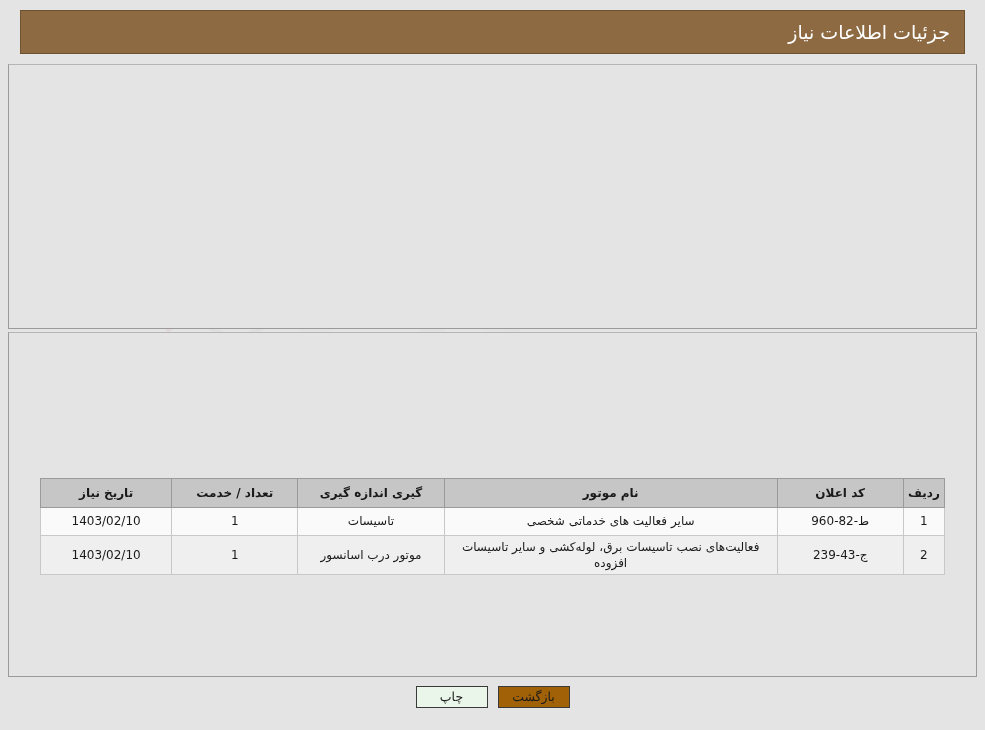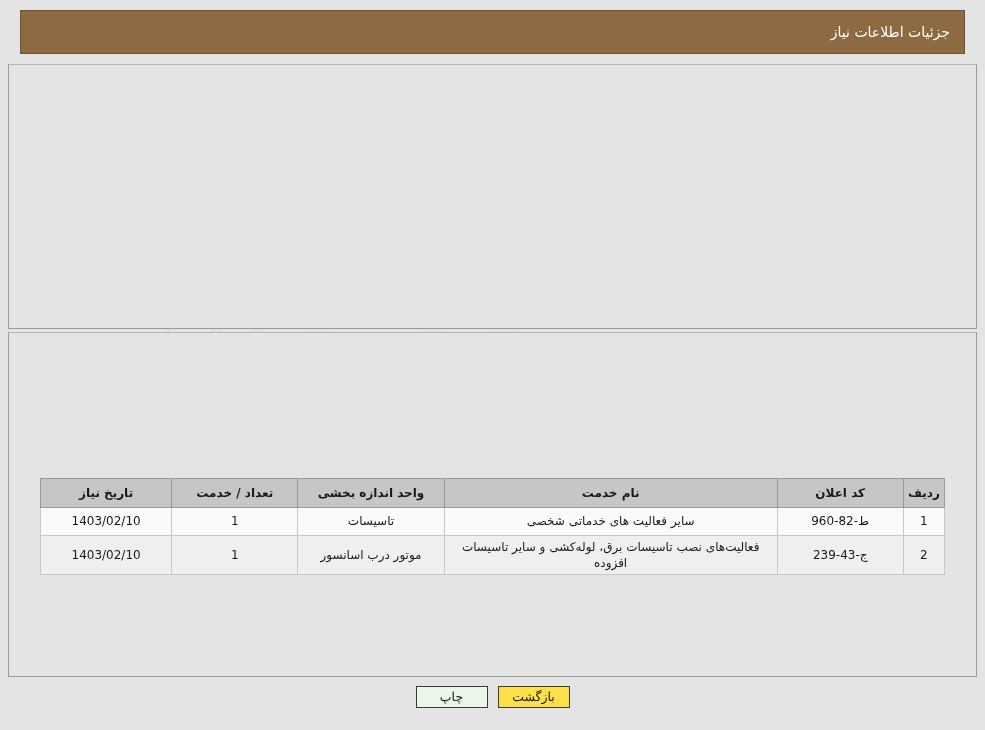--- a/index.html
+++ b/index.html
@@ -33,21 +33,21 @@
     position: absolute;
     left: 20px; top: 10px;
     width: 945px; height: 44px;
     background: #8d6a42;
     border: 1px solid #6f522f;
     color: #ffffff;
     display: flex;
     align-items: center;
     justify-content: flex-start;
     padding: 0 14px;
-    font-size: 14px;
+    font-size: 19px;
     z-index: 2;
   }
 
   
   .panel {
     position: absolute;
     background: #e4e4e4;
     border: 1px solid #9a9a9a;
     border-top-color: #b5b5b5;
     z-index: 1;
@@ -236,21 +236,21 @@
     height: 22px;
     min-width: 72px;
     font-size: 12.5px;
     color: #1a1a1a;
     cursor: pointer;
     padding: 0 12px;
     line-height: 20px;
     text-align: center;
   }
   .btn.print  { background: #e9f6e9; }
-  .btn.back   { background: #fde047; }
+  .btn.back   { background: #a16207; }
 </style>
 </head>
 <body>
 
 <div class="page">
 
   <svg class="watermark" viewBox="0 0 985 140" xmlns="http://www.w3.org/2000/svg">
     <g opacity="0.20">
       <path d="M205 10 L268 10 L268 62 Q268 92 236 108 Q205 92 205 62 Z" fill="none" stroke="#b9b9b9" stroke-width="9"></path>
       <path d="M300 18 L330 18 L330 96 L300 96 Z" fill="#cfcfcf"></path>
@@ -334,22 +334,22 @@
   <div id="hdr-services">اطلاعات خدمات مورد نیاز</div>
 
   <div id="lbl-group">گروه خدمت:</div>
   <div class="fld right" id="val-group">سایر فعالیت‌های خدماتی</div>
 
   <table id="svc-table">
     <thead>
       <tr>
         <th class="c-row">ردیف</th>
         <th class="c-code">کد اعلان</th>
-        <th class="c-name">نام خدمت</th>
-        <th class="c-unit">واحد اندازه بخشی</th>
+        <th class="c-name">نام موتور</th>
+        <th class="c-unit">گیری اندازه گیری</th>
         <th class="c-qty">تعداد / خدمت</th>
         <th class="c-date">تاریخ نیاز</th>
       </tr>
     </thead>
     <tbody id="svc-tbody">
         <tr>
           <td class="c-row">1</td>
           <td class="c-code">ط-82-960</td>
           <td class="c-name">سایر فعالیت های خدماتی شخصی</td>
           <td class="c-unit">تاسیسات</td>

